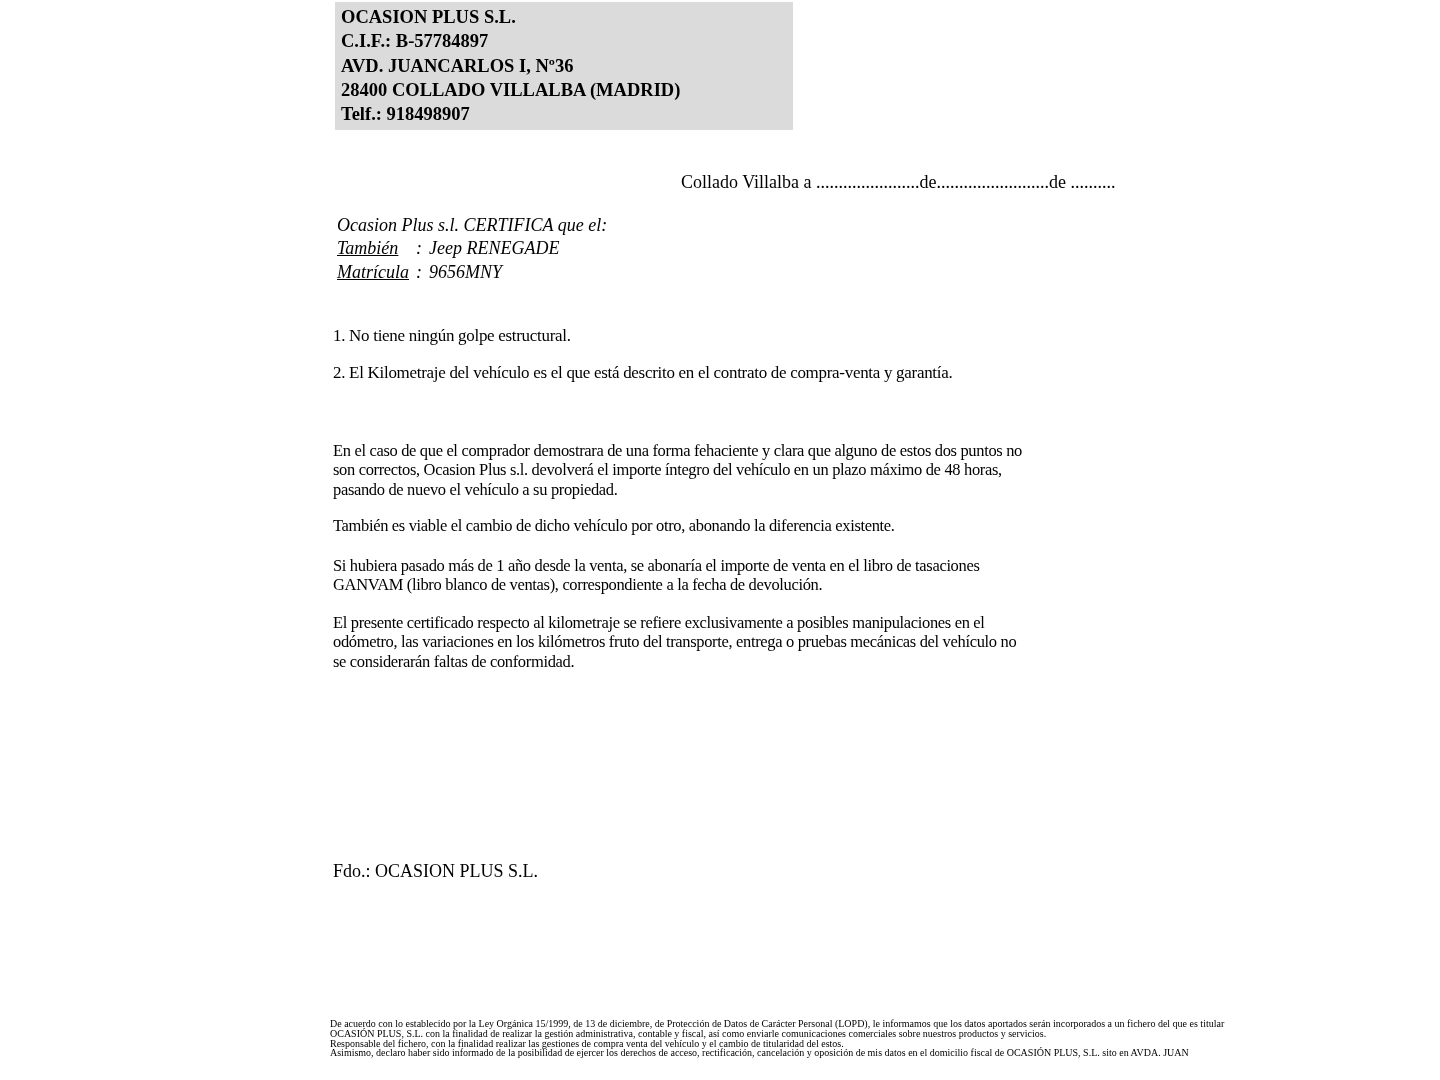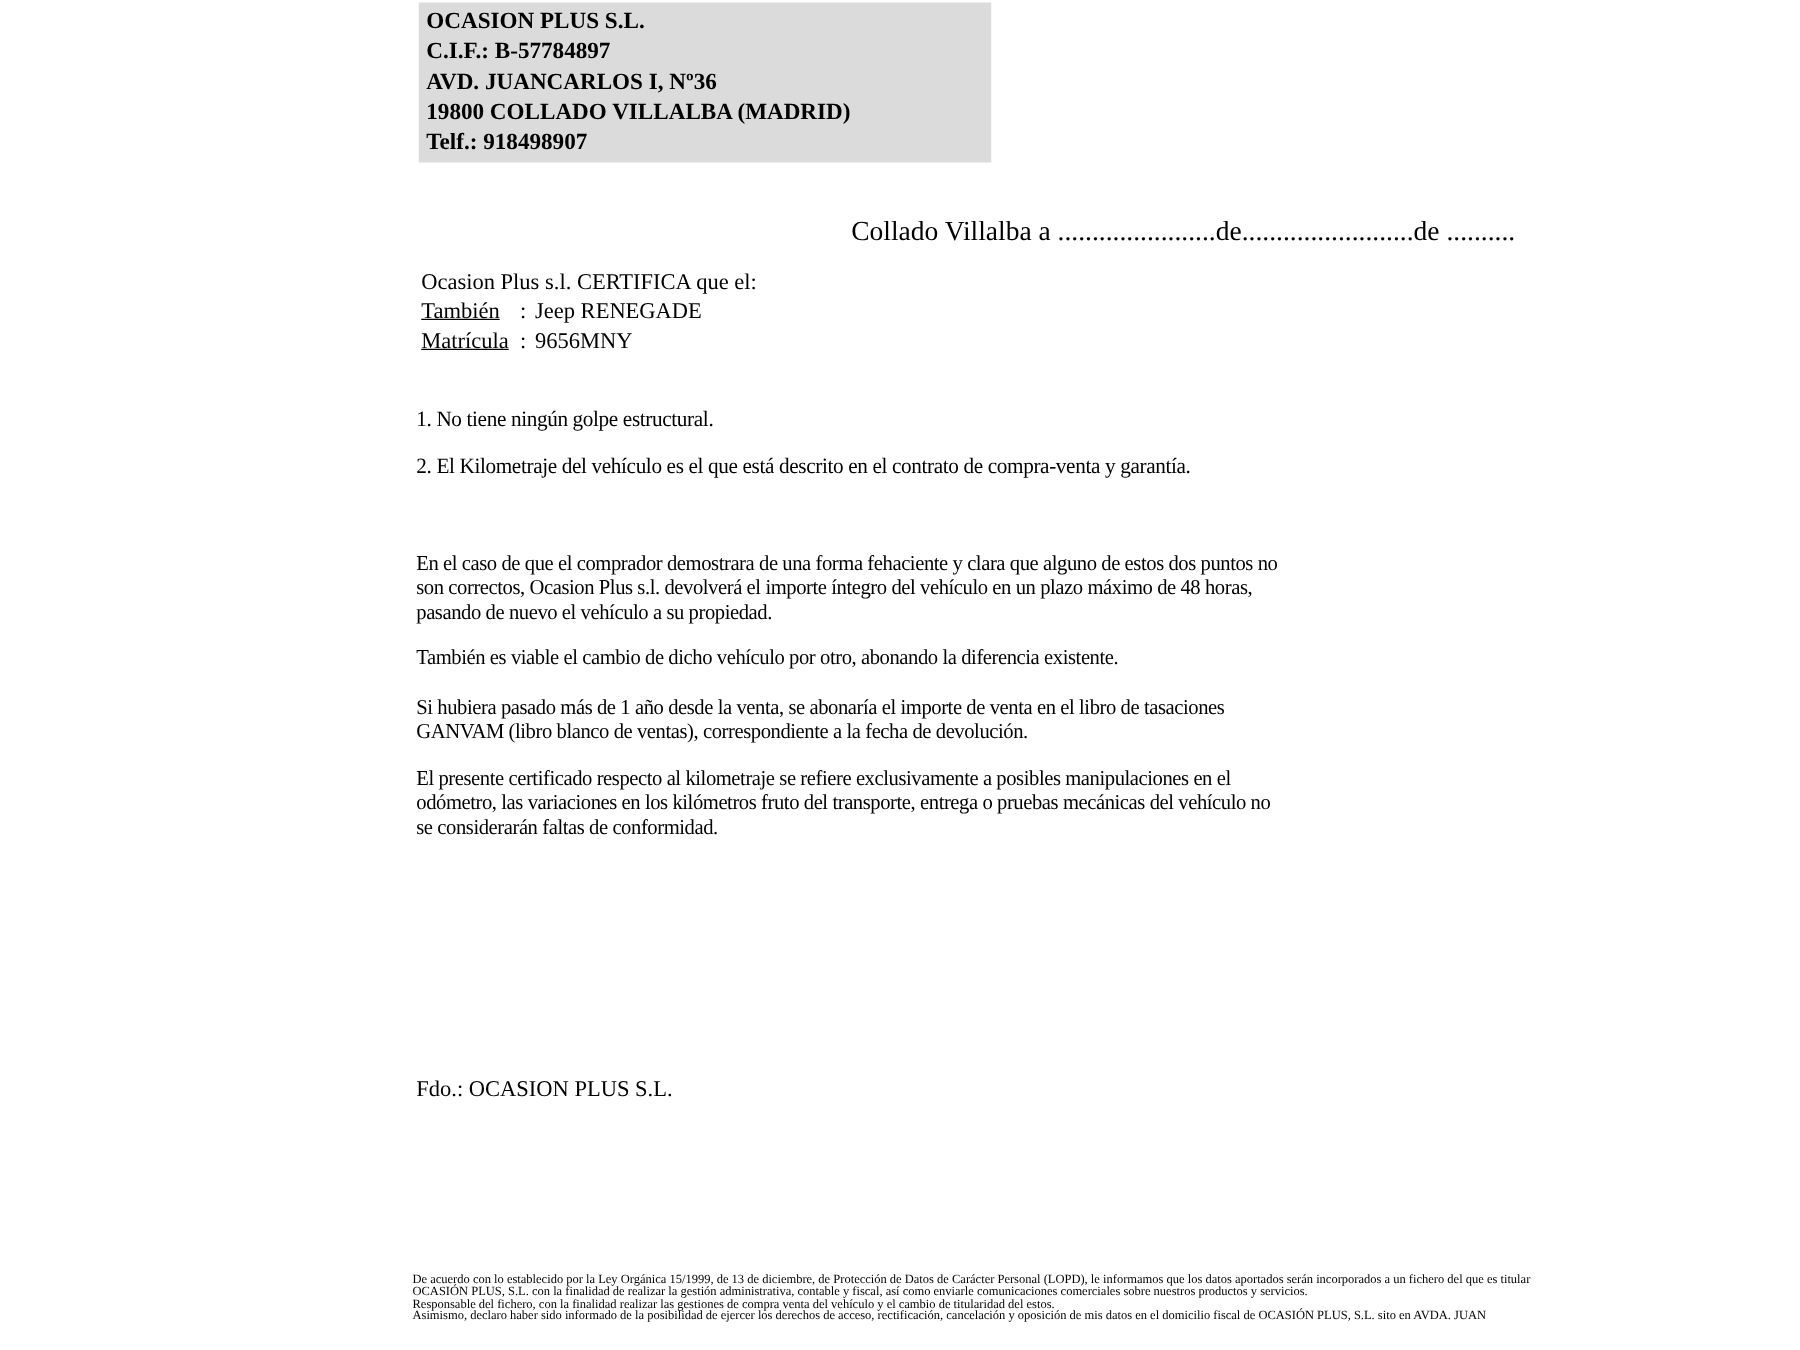--- a/index.html
+++ b/index.html
@@ -20,28 +20,29 @@
     position: absolute; left: 335px; top: 2px;
     width: 458px;
     background: #dbdbdb;
     padding: 3px 0 4px 6px;
     font-weight: bold;
     font-size: 18.5px;
     line-height: 24.3px;
   }
   .date-line {
     position: absolute; left: 681px; top: 172px;
-    font-size: 22px;
+    font-size: 18px;
     white-space: nowrap;
   }
   .certify-block {
     position: absolute; left: 337px; top: 214px;
     font-size: 18px;
     line-height: 23.4px;
     white-space: nowrap;
+    font-style: italic;
   }
   .field-label-cell { display: inline-block; min-width: 79px; }
   .underlined { text-decoration: underline; }
   .field-sep { margin-right: 7px; }
   .point {
     position: absolute; left: 333px;
     font-size: 17.5px;
     letter-spacing: -0.3px;
     white-space: nowrap;
     transform: scaleX(0.97); transform-origin: 0 0;
@@ -74,21 +75,21 @@
 </style>
 </head>
 <body>
 
 <div class="page">
 
   <div class="header-box">
     <div>OCASION PLUS S.L.</div>
     <div>C.I.F.: B-57784897</div>
     <div>AVD. JUANCARLOS I, Nº36</div>
-    <div>19800 COLLADO VILLALBA (MADRID)</div>
+    <div>28400 COLLADO VILLALBA (MADRID)</div>
     <div>Telf.: 918498907</div>
   </div>
 
   <div class="date-line">Collado Villalba a .......................de.........................de ..........</div>
 
   <div class="certify-block">
     <div>Ocasion Plus s.l. CERTIFICA que el:</div>
     <div>
       <span class="field-label-cell"><span class="underlined">También</span></span><span class="field-sep">:</span><span>Jeep RENEGADE</span>
     </div>

